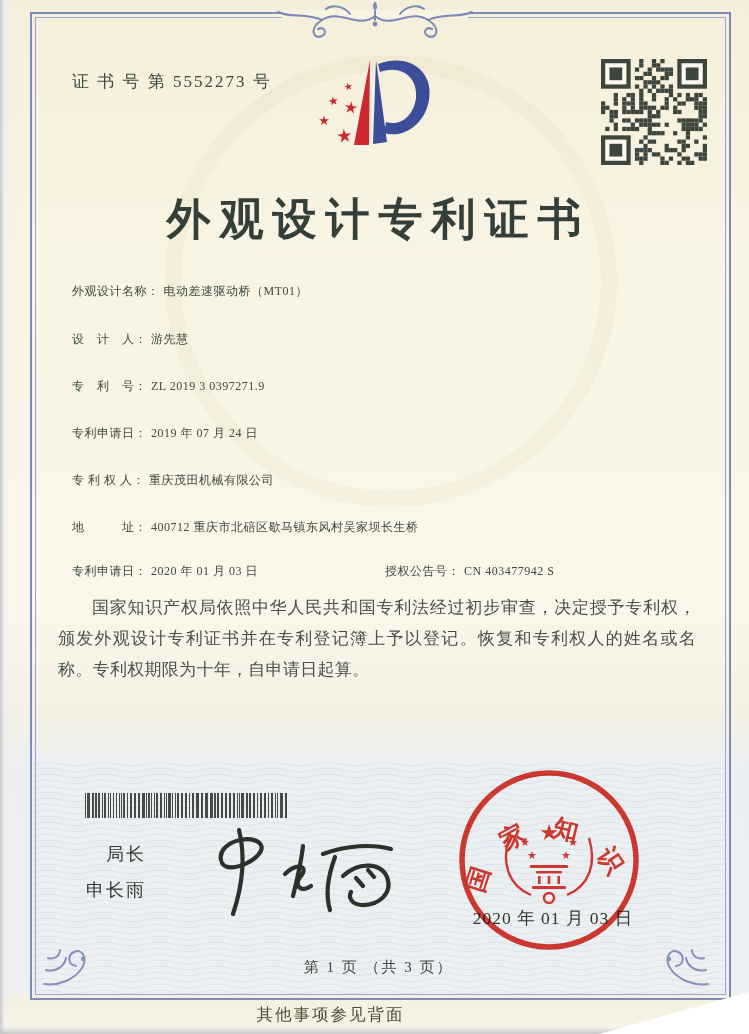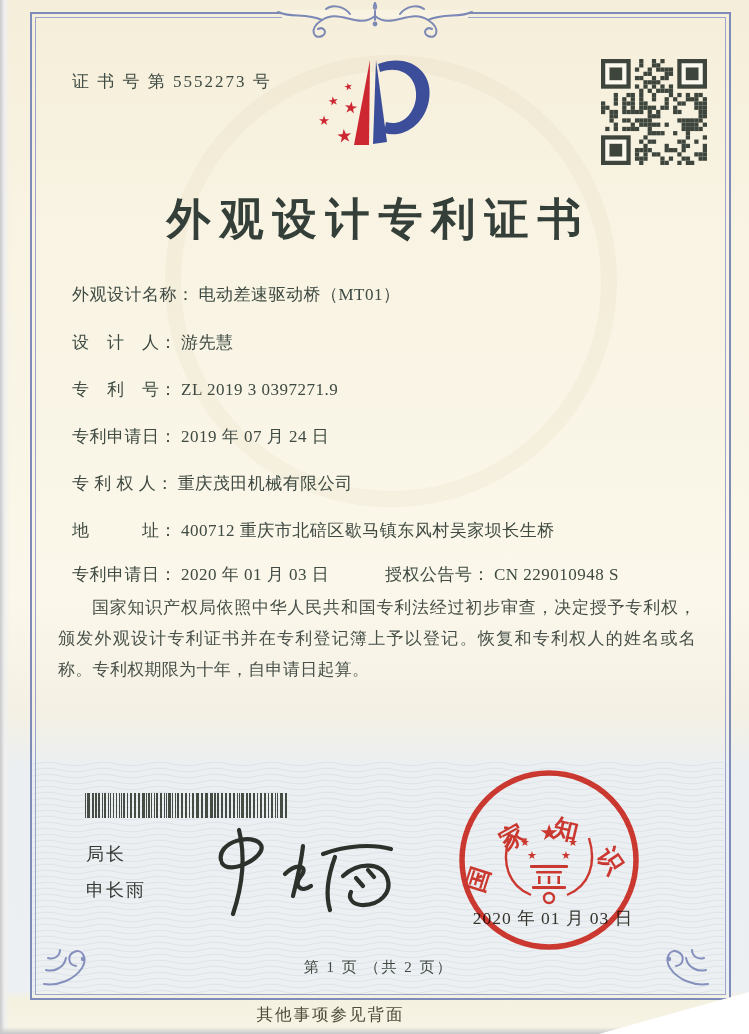--- a/index.html
+++ b/index.html
@@ -23,29 +23,29 @@
   .frame::after{content:"";position:absolute;inset:3px;border:1px solid #9aa5c9;}
   
   .guilloche{position:absolute;left:33px;top:760px;width:691px;height:234px;z-index:1;opacity:.9;}
   .watermark{position:absolute;left:165px;top:55px;width:420px;height:420px;border-radius:50%;
     border:16px solid rgba(205,185,145,.10);z-index:0;}
   
   .cert-no{position:absolute;left:72px;top:70px;font-size:17px;letter-spacing:2px;
     color:#3e4a42;z-index:3;}
   .title{position:absolute;left:30px;top:190px;width:697px;text-align:center;
     font-size:44px;font-weight:700;letter-spacing:9px;color:#333f38;z-index:3;}
-  .row{position:absolute;left:72px;width:630px;font-size:17px;color:#3e4a42;
+  .row{position:absolute;left:72px;width:630px;font-size:12px;color:#3e4a42;
     letter-spacing:.5px;z-index:3;white-space:nowrap;}
   .row .lab{margin-right:4px;}
   .grant-right{position:absolute;left:313px;top:0;}
   .paras{position:absolute;left:58px;top:592px;width:638px;z-index:3;}
   .paras p{margin:0;text-indent:2em;font-size:17px;line-height:31px;color:#475049;
     text-align:justify;letter-spacing:.3px;}
   .signer{position:absolute;left:86px;top:842px;z-index:3;color:#343b34;
-    font-family:Liberation Serif, serif;}
+    font-family:Liberation Serif, serif;text-align:right;}
   .signer .t{font-size:18px;letter-spacing:2px;}
   .signer .n{font-size:18px;letter-spacing:2px;margin-top:12px;}
   .sig-svg{position:absolute;left:205px;top:818px;z-index:3;}
   .seal-svg{position:absolute;left:451px;top:768px;z-index:5;mix-blend-mode:multiply;opacity:.95;}
   .seal-date{position:absolute;left:458px;top:906px;width:190px;text-align:center;
     font-size:17.5px;color:#35352d;letter-spacing:1px;z-index:4;}
   .page-num{position:absolute;left:30px;top:958px;width:697px;text-align:center;
     font-size:15px;color:#3f4a42;letter-spacing:2px;z-index:3;}
   .back-note{position:absolute;left:0;top:1004px;width:661px;text-align:center;
     font-size:16.5px;color:#4c4b38;letter-spacing:2px;z-index:3;}
@@ -382,21 +382,21 @@
     <span class="lab">专 利 权 人：</span><span>重庆茂田机械有限公司</span>
   </div>
   <div class="row" style="top:519px">
     <span class="lab">地　　　址：</span><span>400712 重庆市北碚区歇马镇东风村吴家坝长生桥</span>
   </div>
   <div class="row" style="top:563px">
     <span>
       <span class="lab">专利申请日：</span><span>2020 年 01 月 03 日</span>
     </span>
     <span class="grant-right">
-      <span class="lab">授权公告号：</span><span>CN 229010948 S</span>
+      <span class="lab">授权公告号：</span><span>CN 403477942 S</span>
     </span>
   </div>
 
   <div class="paras">
     <p>国家知识产权局依照中华人民共和国专利法经过初步审查，决定授予专利权，颁发外观设计专利证书并在专利登记簿上予以登记。恢复和专利权人的姓名或名称。专利权期限为十年，自申请日起算。</p>
   </div>
 
   <svg class="bar-svg" id="barcode" width="205" height="25">
       <rect x="0" y="0" width="1" height="25" fill="#454c44"></rect>
       <rect x="2" y="0" width="3" height="25" fill="#454c44"></rect>
@@ -506,19 +506,19 @@
         <rect x="81" y="118" width="34" height="3" rx="1"></rect>
       </g>
       <g stroke="#dc3127" stroke-width="2.4" fill="none">
         <path d="M58 70 C50 96 58 118 80 127"></path>
         <path d="M138 70 C146 96 138 118 116 127"></path>
         <circle cx="98" cy="130" r="5"></circle>
       </g>
     </g>
   </svg>
 
-  <div class="page-num">第 1 页 （共 2 页）</div>
+  <div class="page-num">第 1 页 （共 3 页）</div>
   <div class="back-note">其他事项参见背面</div>
 
   <div class="edge-left"></div>
   <div class="edge-bottom"></div>
   <div class="corner-br"></div>
 </div>
 
 </body></html>

